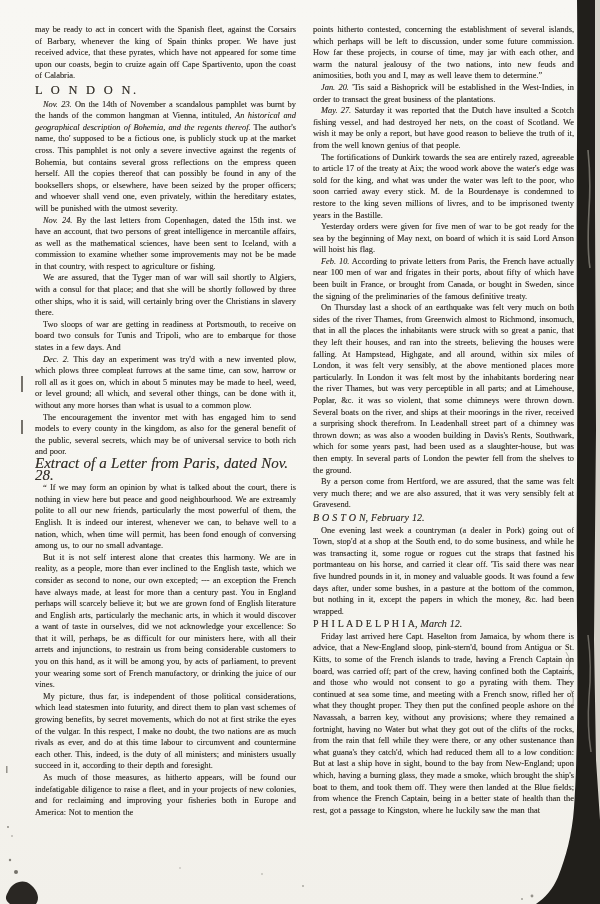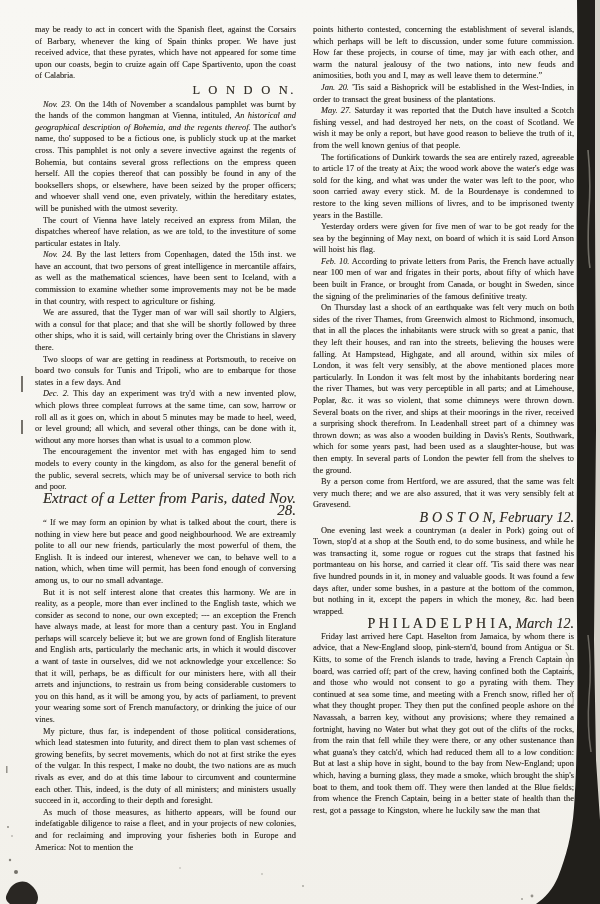--- a/index.html
+++ b/index.html
@@ -14,37 +14,36 @@
   .col{
     width:261px;height:872px;overflow:hidden;
     text-align:justify;font-size:8.4px;line-height:11.6px;
     word-spacing:0.5px;
     text-shadow:0 0 0.5px rgba(54,50,43,0.55);
     margin-top:8px;
   }
   .para{margin:0;}
   .para.indent{text-indent:8px;}
   .it{font-style:italic;}
-  .heading{text-align:right;text-indent:0;}
+  .heading{text-align:left;text-indent:0;}
   .heading.caps-large{font-size:12.5px;letter-spacing:2.5px;margin:3px 0 2px 0;}
   .heading.italic-center{font-style:italic;font-size:15px;margin:0.5px 0;}
-  .heading.dateline{font-size:14px;margin:1px 0;}
+  .heading.dateline{font-size:10px;margin:1px 0;}
   svg.artifacts{position:absolute;left:0;top:0;pointer-events:none;}
 </style>
 </head>
 <body>
 
 <div class="page">
 
   <div class="cols">
     <div class="col">
         <div class="para"><span>may be ready to act in concert with the Spanish fleet, against the Corsairs of Barbary, whenever the king of Spain thinks proper. We have just received advice, that these pyrates, which have not appeared for some time upon our coasts, begin to cruize again off Cape Spartivento, upon the coast of Calabria.</span></div>
         <div class="heading caps-large"><span>L O N D O N.</span></div>
         <div class="para indent"><span class="it">Nov. 23.</span><span> On the 14th of November a scandalous pamphlet was burnt by the hands of the common hangman at Vienna, intituled, </span><span class="it">An historical and geographical description of Bohemia, and the regents thereof.</span><span> The author's name, tho' supposed to be a fictious one, is publicly stuck up at the market cross. This pamphlet is not only a severe invective against the regents of Bohemia, but contains several gross reflections on the empress queen herself. All the copies thereof that can possibly be found in any of the booksellers shops, or elsewhere, have been seized by the proper officers; and whoever shall vend one, even privately, within the hereditary estates, will be punished with the utmost severity.</span></div>
-        <div class="para indent"><span>The court of Vienna have lately received an express from Milan, the dispatches whereof have relation, as we are told, to the investiture of some particular estates in Italy.</span></div>
         <div class="para indent"><span class="it">Nov. 24.</span><span> By the last letters from Copenhagen, dated the 15th inst. we have an account, that two persons of great intelligence in mercantile affairs, as well as the mathematical sciences, have been sent to Iceland, with a commission to examine whether some improvements may not be be made in that country, with respect to agriculture or fishing.</span></div>
         <div class="para indent"><span>We are assured, that the Tyger man of war will sail shortly to Algiers, with a consul for that place; and that she will be shortly followed by three other ships, who it is said, will certainly bring over the Christians in slavery there.</span></div>
         <div class="para indent"><span>Two sloops of war are getting in readiness at Portsmouth, to receive on board two consuls for Tunis and Tripoli, who are to embarque for those states in a few days. And</span></div>
         <div class="para indent"><span class="it">Dec. 2.</span><span> This day an experiment was try'd with a new invented plow, which plows three compleat furrows at the same time, can sow, harrow or roll all as it goes on, which in about 5 minutes may be made to heel, weed, or level ground; all which, and several other things, can be done with it, without any more horses than what is usual to a common plow.</span></div>
         <div class="para indent"><span>The encouragement the inventor met with has engaged him to send models to every county in the kingdom, as also for the general benefit of the public, several secrets, which may be of universal service to both rich and poor.</span></div>
         <div class="heading italic-center"><span class="it">Extract of a Letter from Paris, dated Nov. 28.</span></div>
         <div class="para indent"><span>“ If we may form an opinion by what is talked about the court, there is nothing in view here but peace and good neighbourhood. We are extreamly polite to all our new friends, particularly the most powerful of them, the English. It is indeed our interest, whenever we can, to behave well to a nation, which, when time will permit, has been fond enough of conversing among us, to our no small advantage.</span></div>
         <div class="para indent"><span>But it is not self interest alone that creates this harmony. We are in reality, as a people, more than ever inclined to the English taste, which we consider as second to none, our own excepted; --- an exception the French have always made, at least for more than a century past. You in England perhaps will scarcely believe it; but we are grown fond of English literature and English arts, particularly the mechanic arts, in which it would discover a want of taste in ourselves, did we not acknowledge your excellence: So that it will, perhaps, be as difficult for our ministers here, with all their arrets and injunctions, to restrain us from being considerable customers to you on this hand, as it will be among you, by acts of parliament, to prevent your wearing some sort of French manufactory, or drinking the juice of our vines.</span></div>
         <div class="para indent"><span>My picture, thus far, is independent of those political considerations, which lead statesmen into futurity, and direct them to plan vast schemes of growing benefits, by secret movements, which do not at first strike the eyes of the vulgar. In this respect, I make no doubt, the two nations are as much rivals as ever, and do at this time labour to circumvent and countermine each other. This, indeed, is the duty of all ministers; and ministers usually succeed in it, according to their depth and foresight.</span></div>
         <div class="para indent"><span>As much of those measures, as hitherto appears, will be found our indefatigable diligence to raise a fleet, and in your projects of new colonies, and for reclaiming and improving your fisheries both in Europe and America: Not to mention the</span></div>

